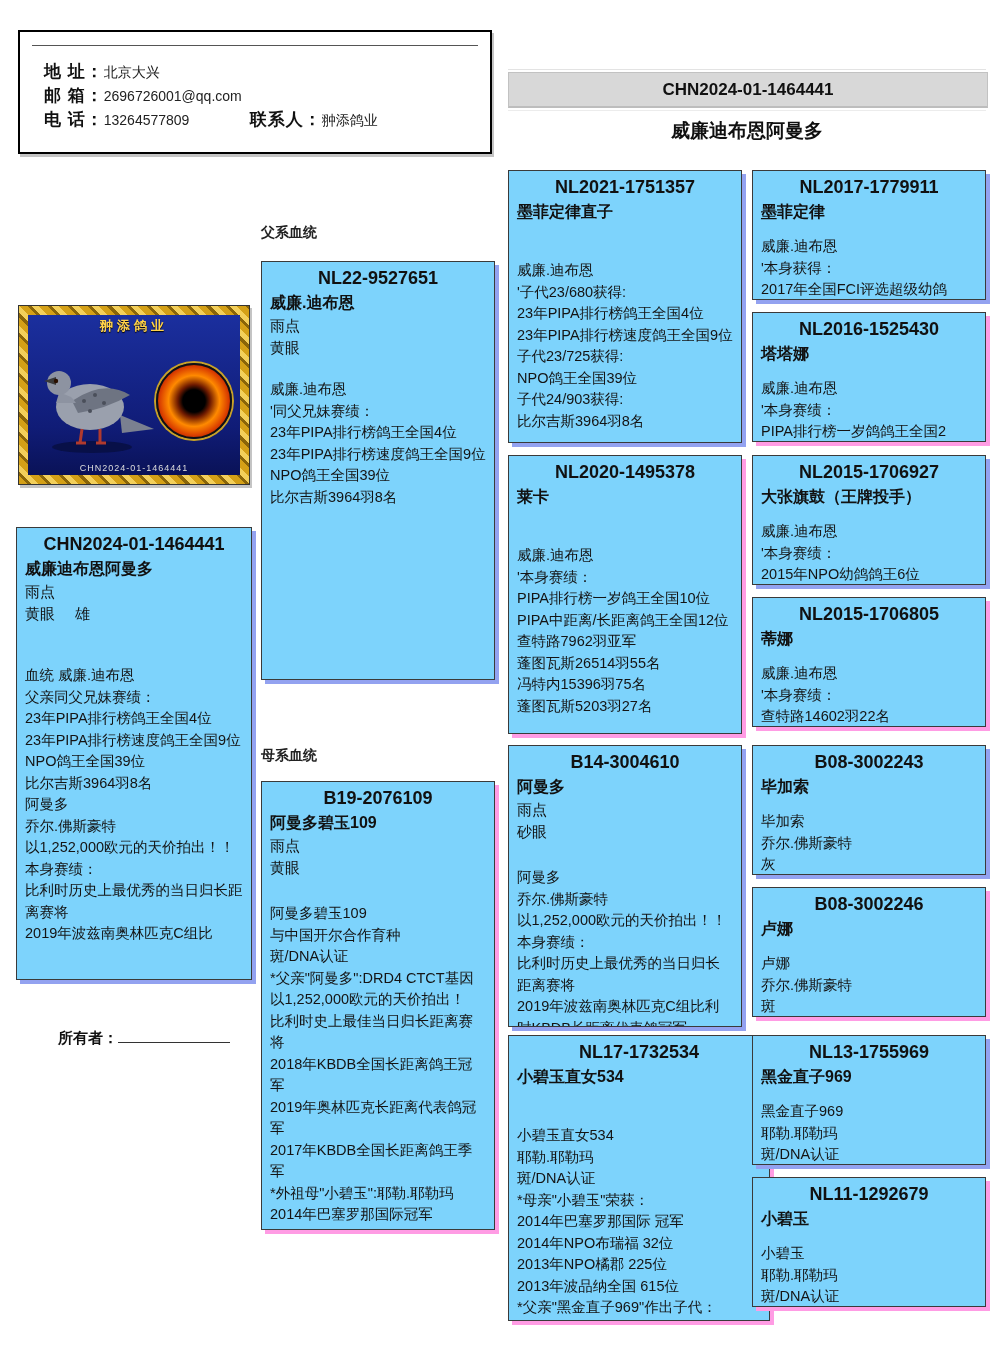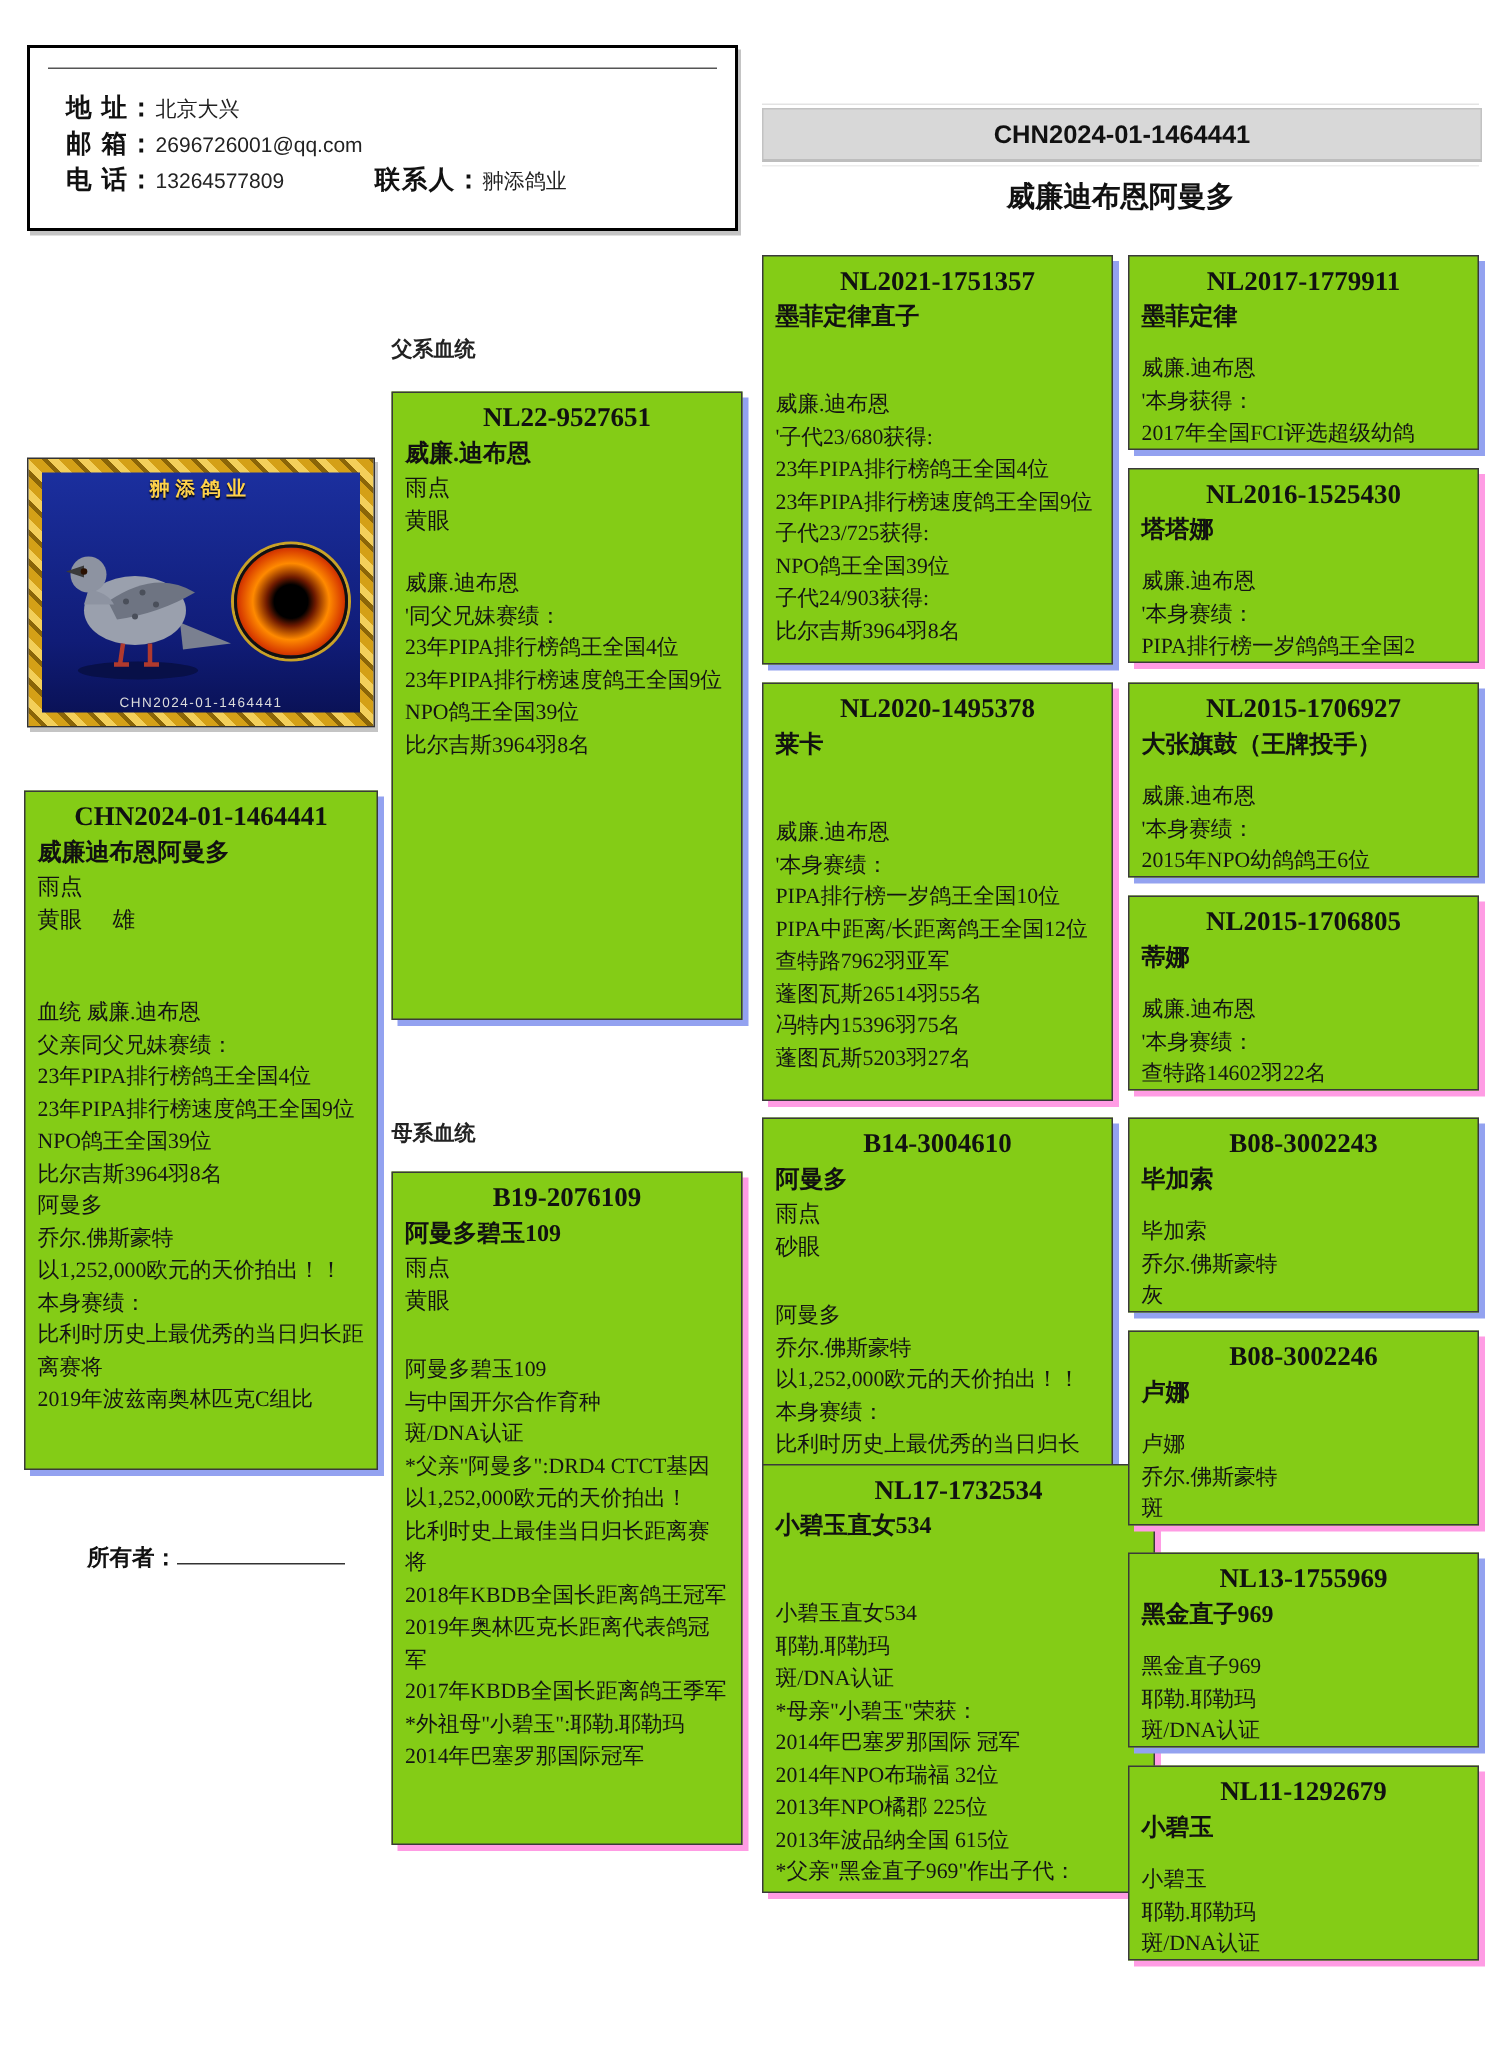--- a/index.html
+++ b/index.html
@@ -36,22 +36,22 @@
     font-weight:bold;font-size:13px;letter-spacing:4px;text-shadow:0 1px 1px #000;}
   .photo-caption{position:absolute;bottom:2px;left:0;right:0;text-align:center;color:#ddd;
     font-size:9px;letter-spacing:1px;}
   .pigeon-svg{position:absolute;left:4px;top:28px;}
   .eye-inset{position:absolute;right:8px;top:48px;width:72px;height:72px;border-radius:50%;
     border:2px solid #111;
     background:radial-gradient(circle at 50% 50%,#000 0 22%,#6e1a00 32%,#ff8a00 50%,#d83c00 68%,#8a1600 82%,#3c0a00 100%);
     box-shadow:0 0 0 2px #c9a227;}
 
   
-  .pbox{position:absolute;background:#84cc16;border:1px solid #3a3a3a;box-sizing:border-box;
-    padding:4px 8px;overflow:hidden;font-family:Liberation Serif, serif;}
+  .pbox{position:absolute;background:#7dd3fc;border:1px solid #3a3a3a;box-sizing:border-box;
+    padding:4px 8px;overflow:hidden;}
   .pbox.blue{box-shadow:4px 4px 0 0 #93a2f0;}
   .pbox.pink{box-shadow:4px 4px 0 0 #ff9ce4;}
   .pbox-ring{text-align:center;font-weight:bold;font-size:18px;line-height:25px;white-space:nowrap;}
   .pbox-name{font-weight:bold;font-size:16px;line-height:24px;}
   .eye-row{display:flex;justify-content:space-between;font-size:15px;line-height:22px;flex-direction:column;}
   .eye-right .sex{margin-left:20px;}
   .pbox-body{white-space:pre-line;font-size:14.5px;line-height:21.5px;color:#141414;}
   .gap40{margin-top:40px;} .gap24{margin-top:24px;} .gap20{margin-top:20px;}
   .gap36{margin-top:36px;} .gap12{margin-top:12px;}
 
@@ -210,21 +210,21 @@
       <span>砂眼</span>
     </div>
     <div class="pbox-body gap24">阿曼多
 乔尔.佛斯豪特
 以1,252,000欧元的天价拍出！！
 本身赛绩：
 比利时历史上最优秀的当日归长距离赛将
 2019年波兹南奥林匹克C组比利时KBDB长距离代表鸽冠军</div>
   </div>
 
-  <div class="pbox pink" style="left:508px;top:976px;width:262px;height:286px;">
+  <div class="pbox pink" style="left:508px;top:1035px;width:262px;height:286px;">
     <div class="pbox-ring">NL17-1732534</div>
     <div class="pbox-name">小碧玉直女534</div>
     <div class="pbox-body gap36">小碧玉直女534
 耶勒.耶勒玛
 斑/DNA认证
 *母亲"小碧玉"荣获：
 2014年巴塞罗那国际 冠军
 2014年NPO布瑞福 32位
 2013年NPO橘郡 225位
 2013年波品纳全国 615位

